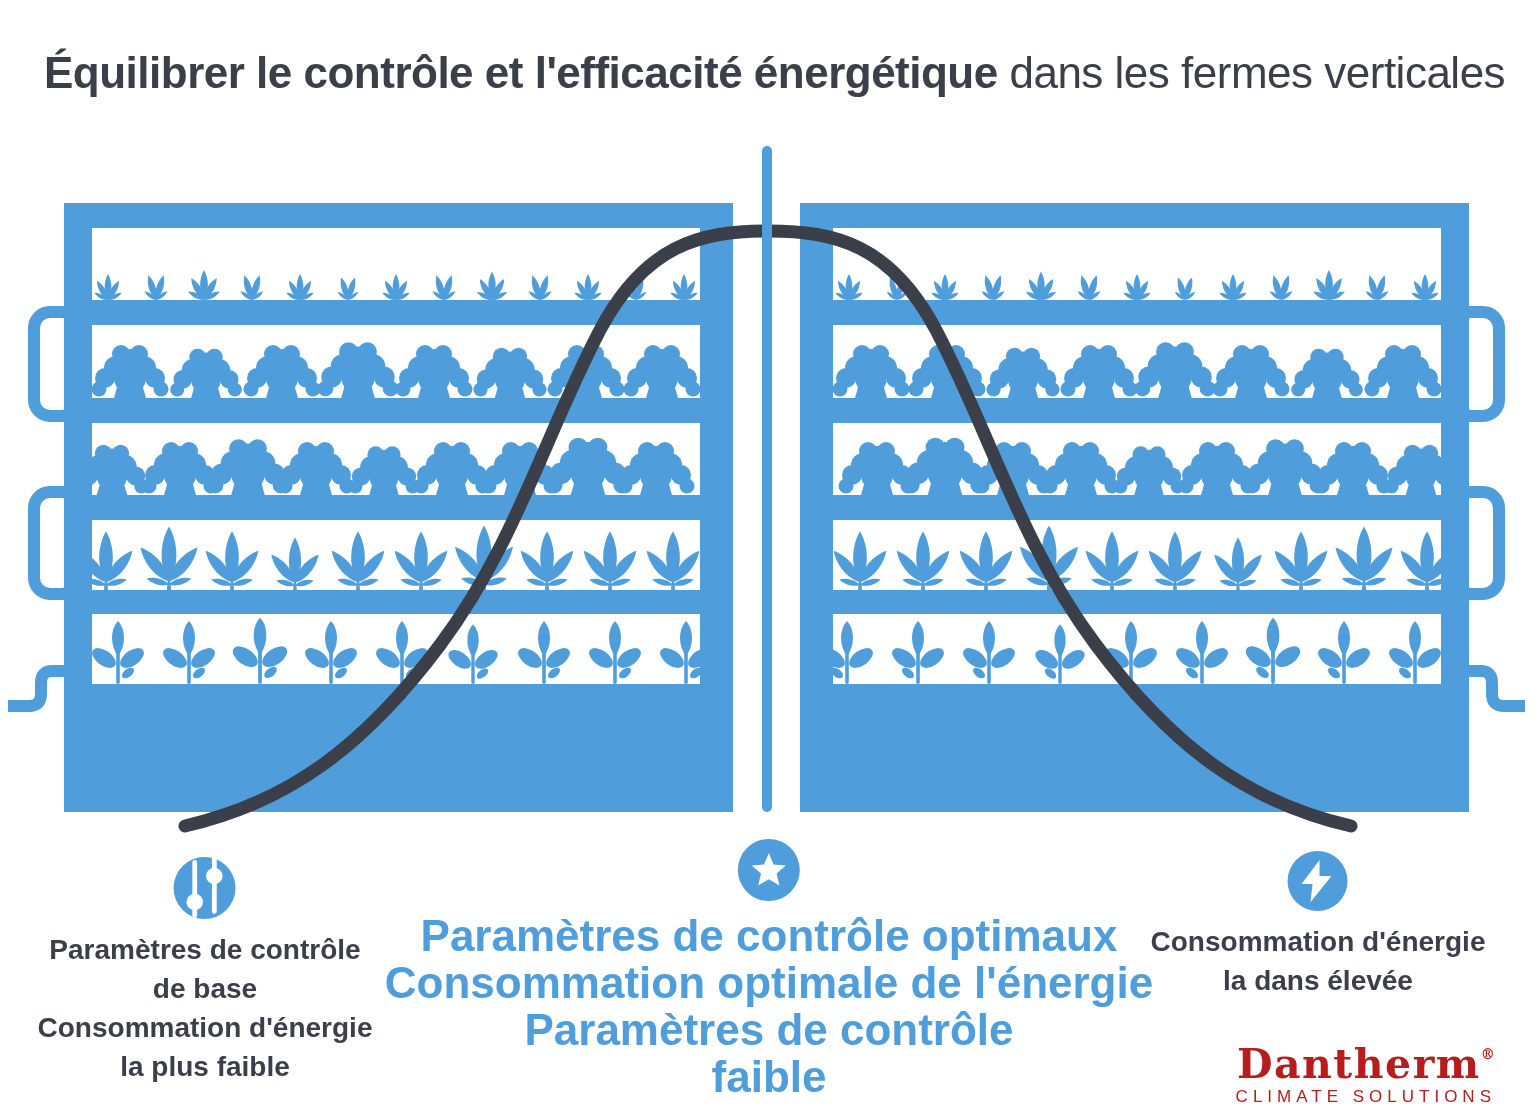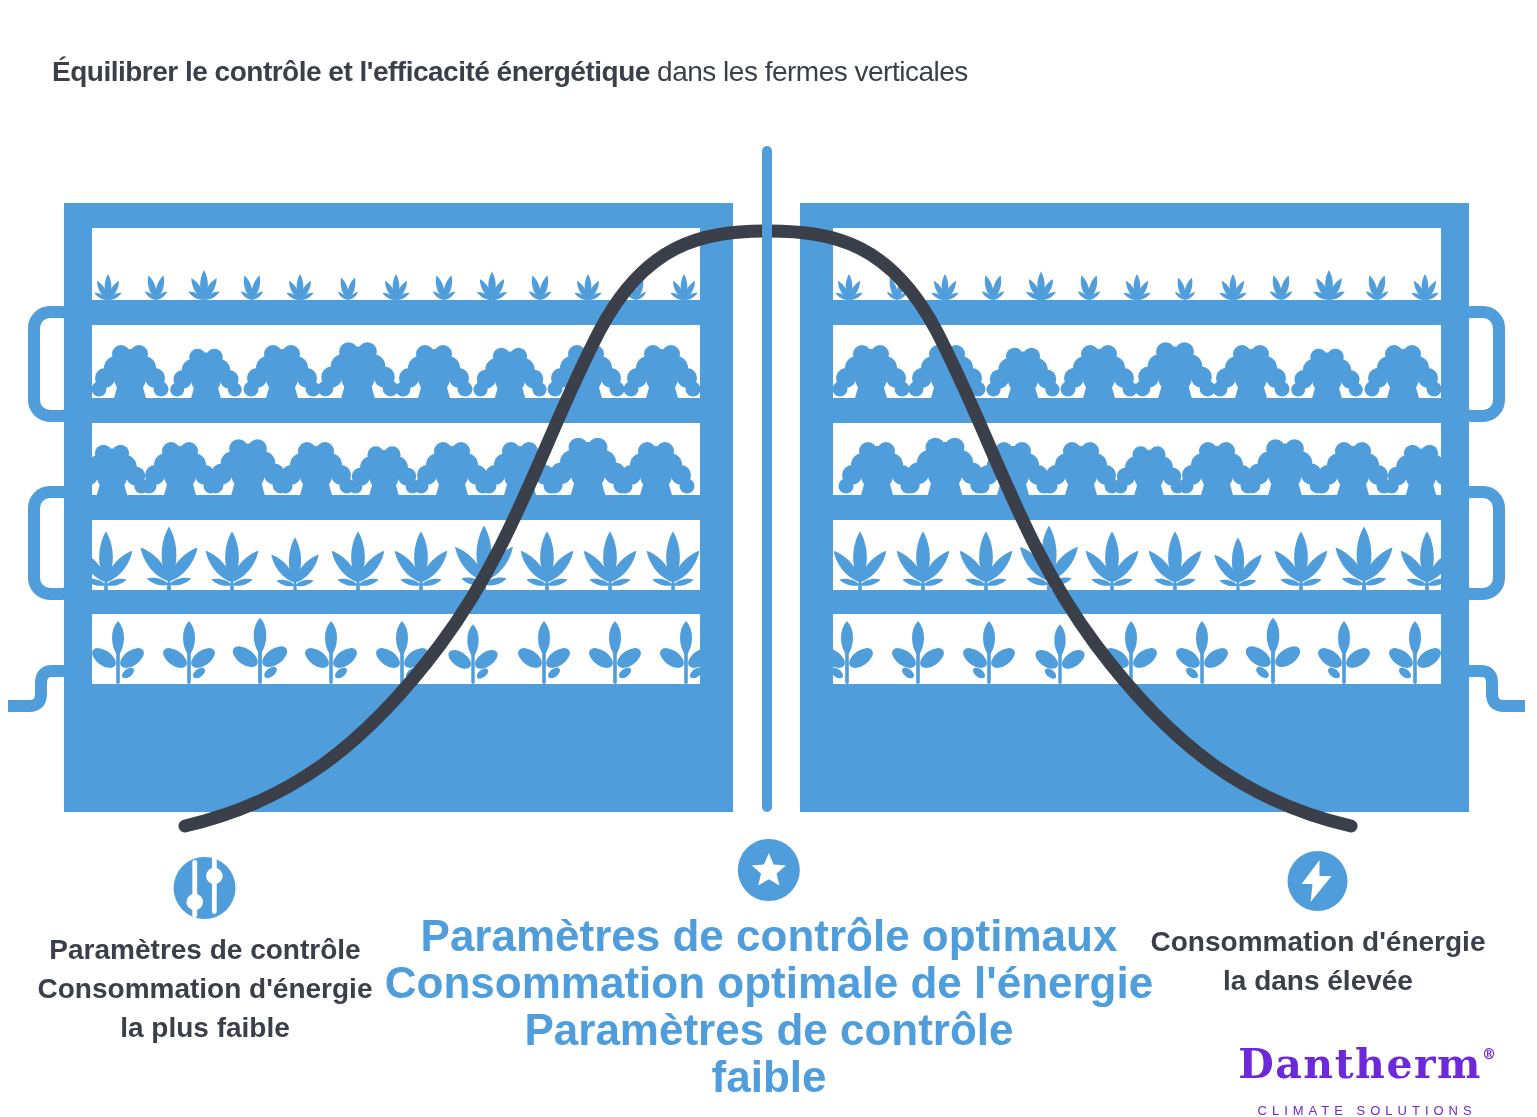--- a/index.html
+++ b/index.html
@@ -1,39 +1,39 @@
 <!DOCTYPE html>
 <html><head>
 <meta charset="utf-8">
 <style>
   html,body{margin:0;padding:0;background:#ffffff;}
   body{width:1537px;height:1117px;position:relative;overflow:hidden;
        font-family:"Liberation Sans", sans-serif;}
-  .title{position:absolute;left:36px;top:40px;margin:16px;font-size:28px;
+  .title{position:absolute;left:36px;top:40px;margin:8px;font-size:44px;
          letter-spacing:-0.5px;color:#3a3f4a;white-space:nowrap;font-weight:700;}
   .title .t-reg{font-weight:400;}
   .illustration{position:absolute;left:0;top:0;}
   .b{fill:#4f9edb;}
   .w{fill:#ffffff;}
   .tab{fill:none;stroke:#4f9edb;stroke-width:12;}
   .pipe{fill:none;stroke:#4f9edb;stroke-width:12;stroke-linecap:butt;}
   .curve{fill:none;stroke:#3b3f4a;stroke-width:13;stroke-linecap:round;}
   .divider{fill:none;stroke:#4f9edb;stroke-width:10;stroke-linecap:round;}
   .col{position:absolute;transform:translateX(-50%);text-align:center;}
   #col-left{left:205px;top:854px;}
   #col-center{left:769px;top:838px;}
   #col-right{left:1318px;top:850px;}
   .col .txt{margin-top:6px;font-weight:700;color:#3a3f4a;font-size:28px;
             line-height:39px;white-space:nowrap;}
   #col-center .txt{color:#4f9edb;font-size:44px;line-height:47px;}
-  #logo{position:absolute;right:41px;top:1044px;text-align:center;color:#6d28d9;}
+  #logo{position:absolute;right:41px;top:1044px;text-align:center;color:#b91c1c;}
   .logo-word{font-family:"DejaVu Serif", serif;font-weight:700;font-size:41px;
              line-height:1;letter-spacing:1.5px;white-space:nowrap;}
   .logo-reg{font-size:14px;position:relative;top:-19px;letter-spacing:0;}
-  .logo-tag{font-size:13px;letter-spacing:5px;margin-top:18px;font-weight:400;
+  .logo-tag{font-size:17px;letter-spacing:5px;margin-top:2px;font-weight:400;
             white-space:nowrap;}
 </style>
 </head>
 <body>
 
 <h1 class="title"><span class="t-bold">Équilibrer le contrôle et l'efficacité énergétique</span><span class="t-reg"> dans les fermes verticales</span></h1>
 
 <svg class="illustration" width="1537" height="1117" viewBox="0 0 1537 1117" xmlns="http://www.w3.org/2000/svg">
   <defs>
     <path id="sleaf" class="b" d="M0 0 C-4.5 -8 -4.5 -18 0 -26 C4.5 -18 4.5 -8 0 0 Z"></path>
@@ -159,20 +159,21 @@
 <div class="col" id="col-left">
   <svg width="64" height="66" viewBox="0 0 64 66">
     <circle class="b" cx="32" cy="34" r="31"></circle>
     <rect class="w" x="19.8" y="6" width="4.8" height="58" rx="2.4"></rect>
     <circle class="w" cx="22.2" cy="48" r="8.3"></circle>
     <rect class="w" x="39.4" y="2" width="4.8" height="58" rx="2.4"></rect>
     <circle class="w" cx="41.8" cy="22" r="8.3"></circle>
   </svg>
   <div class="txt">
     <div>Paramètres de contrôle</div>
+    <div>de base</div>
     <div>Consommation d'énergie</div>
     <div>la plus faible</div>
   </div>
 </div>
 
 <div class="col" id="col-center">
   <svg width="64" height="64" viewBox="0 0 64 64">
     <circle class="b" cx="32" cy="32" r="31"></circle>
     <polygon class="w" points="32,15 36.8,26.4 49.1,27.4 39.8,35.5 42.6,47.6 32,41.2 21.4,47.6 24.2,35.5 14.9,27.4 27.2,26.4"></polygon>
   </svg>

